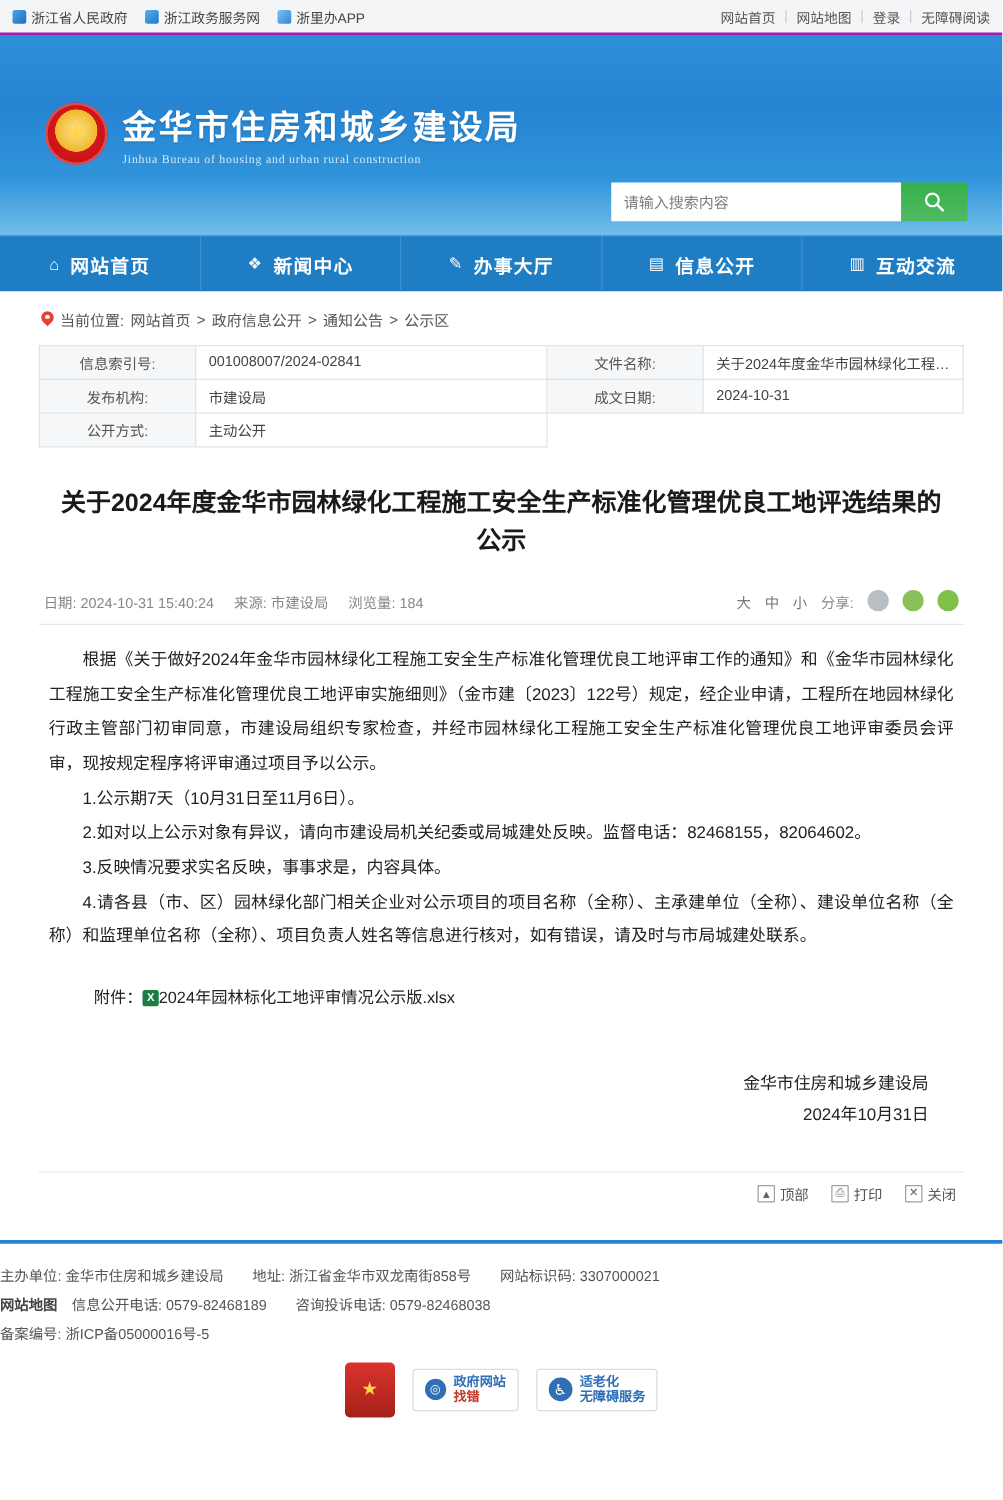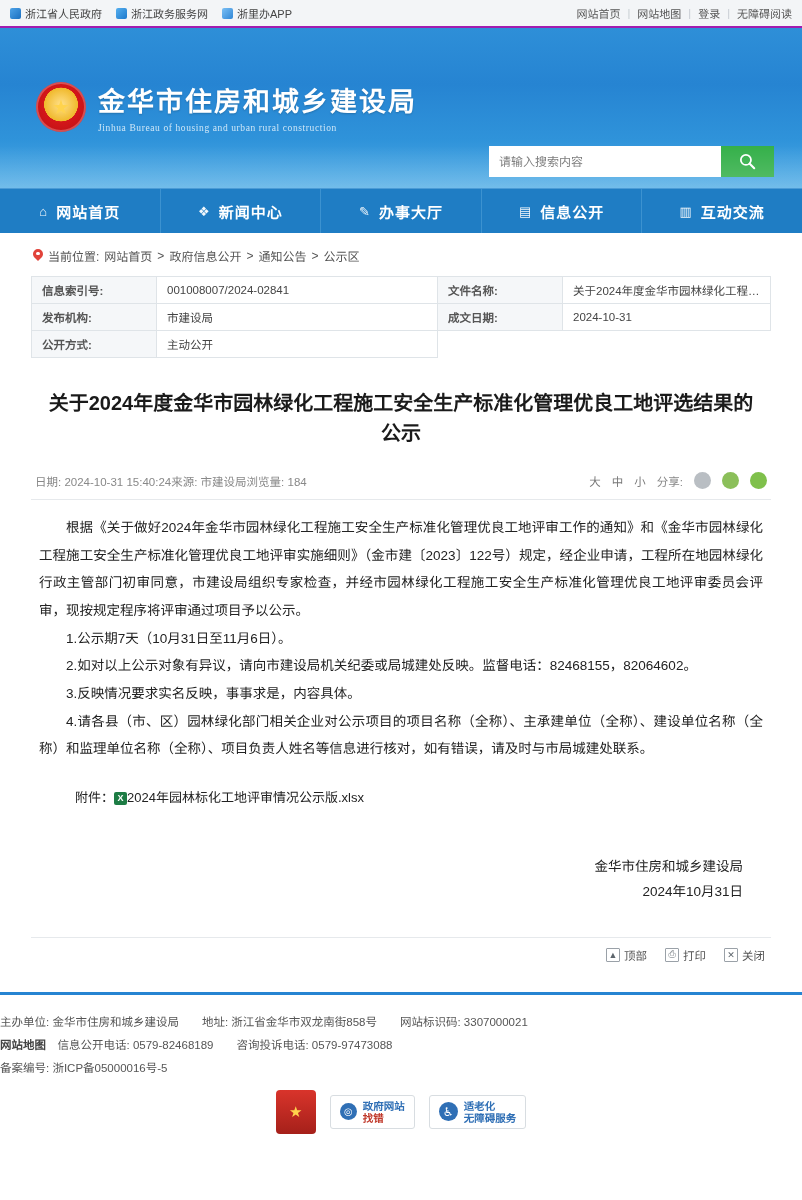--- a/index.html
+++ b/index.html
@@ -212,24 +212,23 @@
   table.meta td {
     border: 1px solid #dfe4e8;
     height: 26px;
     padding: 0 10px;
     overflow: hidden;
     white-space: nowrap;
     text-overflow: ellipsis;
   }
   table.meta td.label {
     background: #f5f7f9;
-    text-align: left;
+    text-align: center;
     color: #555;
     width: 104px;
-    font-weight: bold;
   }
   td.v-index { width: 260px; margin-top: 40px; }
   td.l-file  { width: 104px; }
   td.v-file  { }
 
   
   .article-title {
     font-size: 20px;
     line-height: 1.5;
     font-weight: bold;
@@ -240,21 +239,21 @@
   }
   .subinfo {
     display: flex;
     align-items: center;
     justify-content: space-between;
     font-size: 11.5px;
     color: #888;
     border-bottom: 1px solid #e6e9ec;
     padding: 6px 4px 10px 4px;
   }
-  .subinfo-left { display: flex; }
+  .subinfo-left { display: flex; gap: 16px; }
   .subinfo-right { display: flex; align-items: center; gap: 11px; color: #888; }
   .fsize { cursor: pointer; color: #777; }
   .share-ico {
     width: 17px; height: 17px;
     border-radius: 50%;
     display: inline-block;
   }
   .share-ico.s1 { background: #b9bec3; }
   .share-ico.s2 { background: #8bbf5a; }
   .share-ico.s3 { background: #7fc04b; }
@@ -561,21 +560,21 @@
       <span class="tb">
         <span class="sq">✕</span>
         <span>关闭</span>
       </span>
     </div>
   </div>
 
   <div class="footer">
     <div class="row">主办单位: 金华市住房和城乡建设局　　地址: 浙江省金华市双龙南街858号　　网站标识码: 3307000021</div>
     <div class="row">
-      <a href="#" class="bold-link">网站地图</a><span>　信息公开电话: 0579-82468189　　咨询投诉电话: 0579-97473088</span>
+      <a href="#" class="bold-link">网站地图</a><span>　信息公开电话: 0579-82468189　　咨询投诉电话: 0579-82468038</span>
     </div>
     <div class="row">备案编号: 浙ICP备05000016号-5</div>
 
     <div class="badges">
       <div class="badge-seal"></div>
       <div class="badge-box">
         <span class="badge-circle">◎</span>
         <span class="stack">
           <span class="t1">政府网站</span>
           <span class="t2">找错</span>

